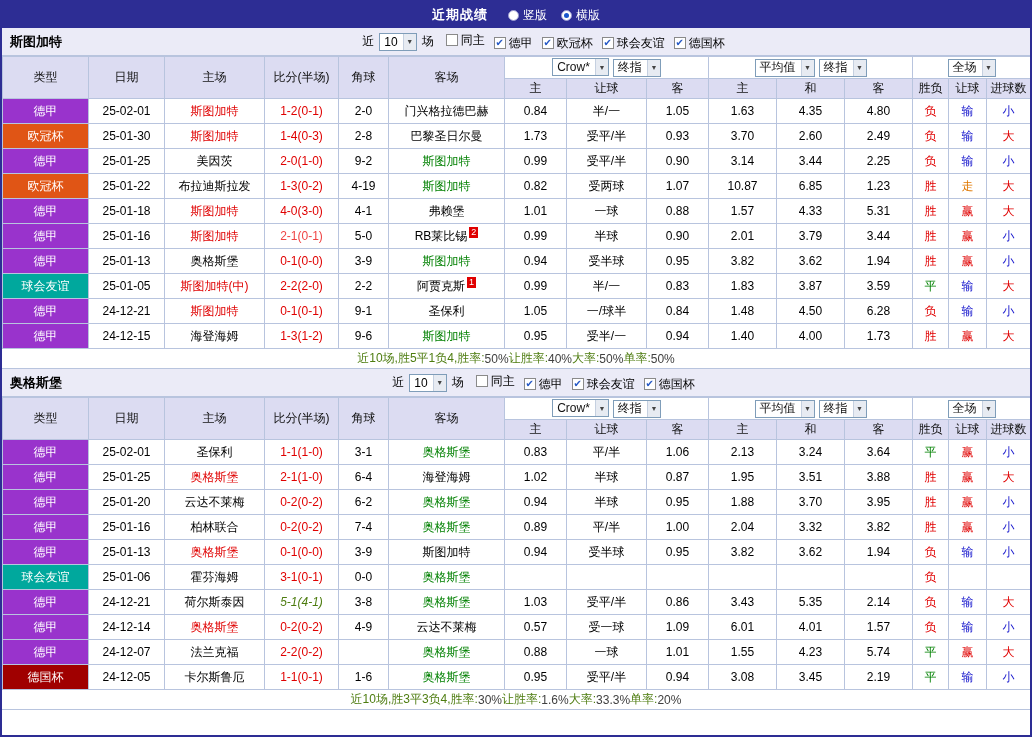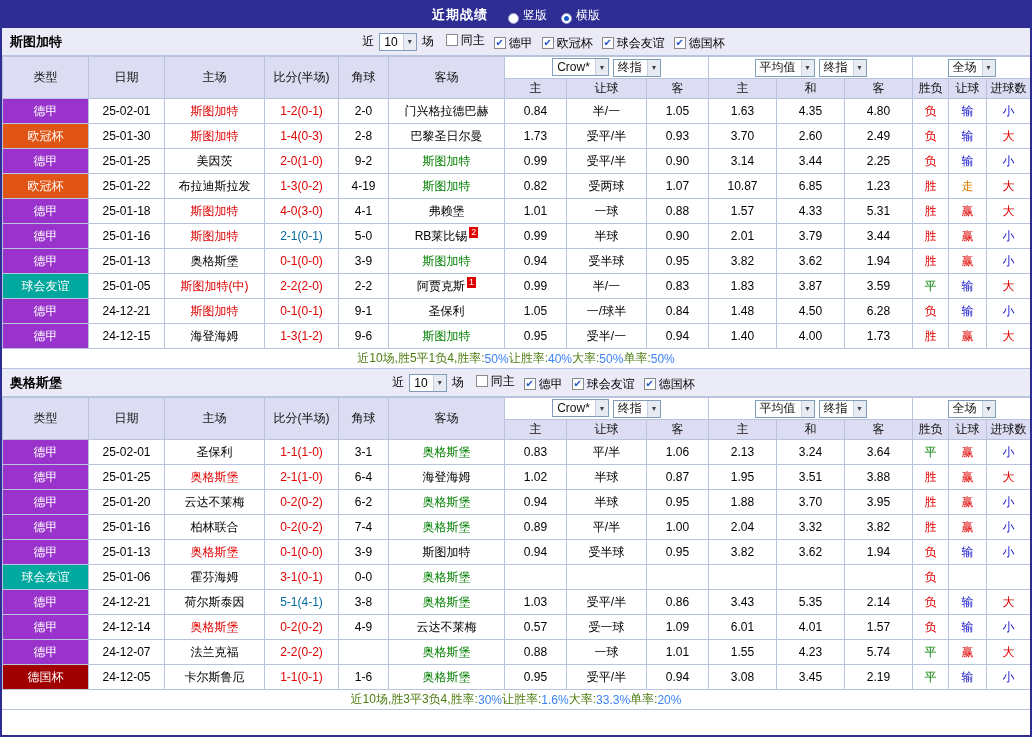--- a/index.html
+++ b/index.html
@@ -7,21 +7,21 @@
   .page {
     width: 1032px; height: 737px;
     border: 2px solid #2d2d94;
     background: #fff; overflow: hidden;
     font-family: "Liberation Sans", "DejaVu Sans", sans-serif;
     font-size: 12px; color: #000;
   }
   .topbar { height: 26px; background: #2d2d94; display: flex; align-items: center; justify-content: center; color: #fff; }
   .title { font-weight: bold; font-size: 13px; letter-spacing: 1px; }
   .layout-options { display: inline-flex; align-items: center; margin-left: 6px; }
-  .radio-wrap { display: inline-flex; align-items: flex-end; margin-left: 14px; cursor: default; font-family: Liberation Mono, monospace; }
+  .radio-wrap { display: inline-flex; align-items: center; margin-left: 14px; cursor: default; font-family: Liberation Mono, monospace; }
   .radio { width: 11px; height: 11px; border-radius: 50%; background: #fff; border: 1px solid #9a9ad0; display: inline-block; position: relative; margin-right: 4px; }
   .radio.on::after { content: ""; position: absolute; left: 2px; top: 2px; width: 5px; height: 5px; border-radius: 50%; background: #1a56cc; }
   .radio-label { color: #fff; }
 
   .section-bar { height: 28px; background: #ebebf7; border-bottom: 1px solid #b8c4de; display: flex; align-items: center; padding: 0 8px; }
   .team { font-weight: bold; font-size: 13px; }
   .filters { margin: 0 auto; display: inline-flex; align-items: center; }
   .flabel { margin: 0 3px; }
 
   .sel { display: inline-flex; align-items: center; border: 1px solid #7f9db9; background: #fff; height: 18px; padding-left: 4px; margin: 0 2px; cursor: default; }
@@ -35,21 +35,21 @@
   .grid th, .grid td { border: 1px solid #b8c4de; text-align: center; padding: 0 2px; overflow: hidden; white-space: nowrap; }
   .grid thead th { background: #dcdcf2; font-weight: normal; height: 20px; color: #111; }
   .grid thead th.tall { height: auto; }
   .grid thead th.sel-cell { background: #fff; height: 22px; }
   .grid tbody td { height: 25px; background: #fff; }
   .type-cell { color: #fff; }
   .team-name { cursor: pointer; }
   .rank-badge { display: inline-block; background: #e00000; color: #fff; font-size: 9px; line-height: 11px; padding: 0 2px; margin-left: 2px; vertical-align: super; }
 
   .summary { height: 20px; border-bottom: 1px solid #b8c4de; display: flex; align-items: center; justify-content: center; background: #fff; }
-  .seg-red { color: #3b82f6; }
+  .seg-red { color: #404040; }
   .seg-dark { color: #4d7c0f; }
 </style>
 </head>
 <body>
 
 <div class="page">
 
   <div class="topbar">
     <span class="title">近期战绩</span>
     <span class="layout-options">
@@ -232,21 +232,21 @@
             <td>4.33</td>
             <td>5.31</td>
             <td class="res" style="color: rgb(224, 0, 0);">胜</td>
             <td class="res" style="color: rgb(224, 0, 0);">赢</td>
             <td class="res" style="color: rgb(224, 0, 0);">大</td>
           </tr>
           <tr>
             <td class="type-cell" style="background: rgb(153, 51, 204);">德甲</td>
             <td>25-01-16</td>
             <td><span class="team-name" style="color: rgb(224, 0, 0);">斯图加特</span></td>
-            <td style="color: #0369a1; margin-top: 21px;">2-1(0-1)</td>
+            <td style="color: #ef4444; margin-top: 21px;">2-1(0-1)</td>
             <td>5-0</td>
             <td><span class="team-name">RB莱比锡</span><span class="rank-badge">2</span></td>
             <td>0.99</td>
             <td>半球</td>
             <td>0.90</td>
             <td>2.01</td>
             <td>3.79</td>
             <td>3.44</td>
             <td class="res" style="color: rgb(224, 0, 0);">胜</td>
             <td class="res" style="color: rgb(224, 0, 0);">赢</td>
@@ -517,21 +517,21 @@
             <td></td>
             <td></td>
             <td class="res" style="color: rgb(224, 0, 0);">负</td>
             <td class="res"></td>
             <td class="res"></td>
           </tr>
           <tr>
             <td class="type-cell" style="background: rgb(153, 51, 204);">德甲</td>
             <td>24-12-21</td>
             <td><span class="team-name">荷尔斯泰因</span></td>
-            <td style="color: #0369a1;">5-1(4-1)</td>
+            <td style="color: #4d7c0f; font-style: italic;">5-1(4-1)</td>
             <td>3-8</td>
             <td><span class="team-name" style="color: rgb(0, 128, 0);">奥格斯堡</span></td>
             <td>1.03</td>
             <td>受平/半</td>
             <td>0.86</td>
             <td>3.43</td>
             <td>5.35</td>
             <td>2.14</td>
             <td class="res" style="color: rgb(224, 0, 0);">负</td>
             <td class="res" style="color: rgb(20, 20, 204);">输</td>

